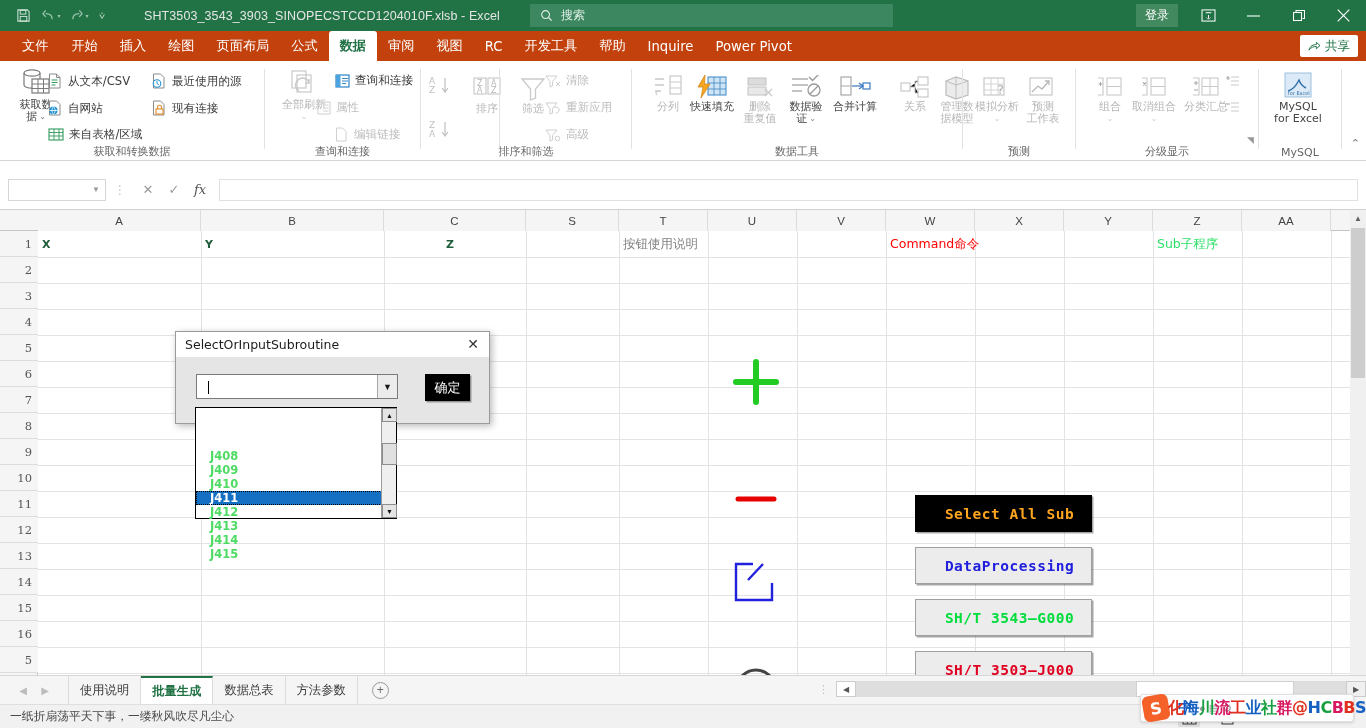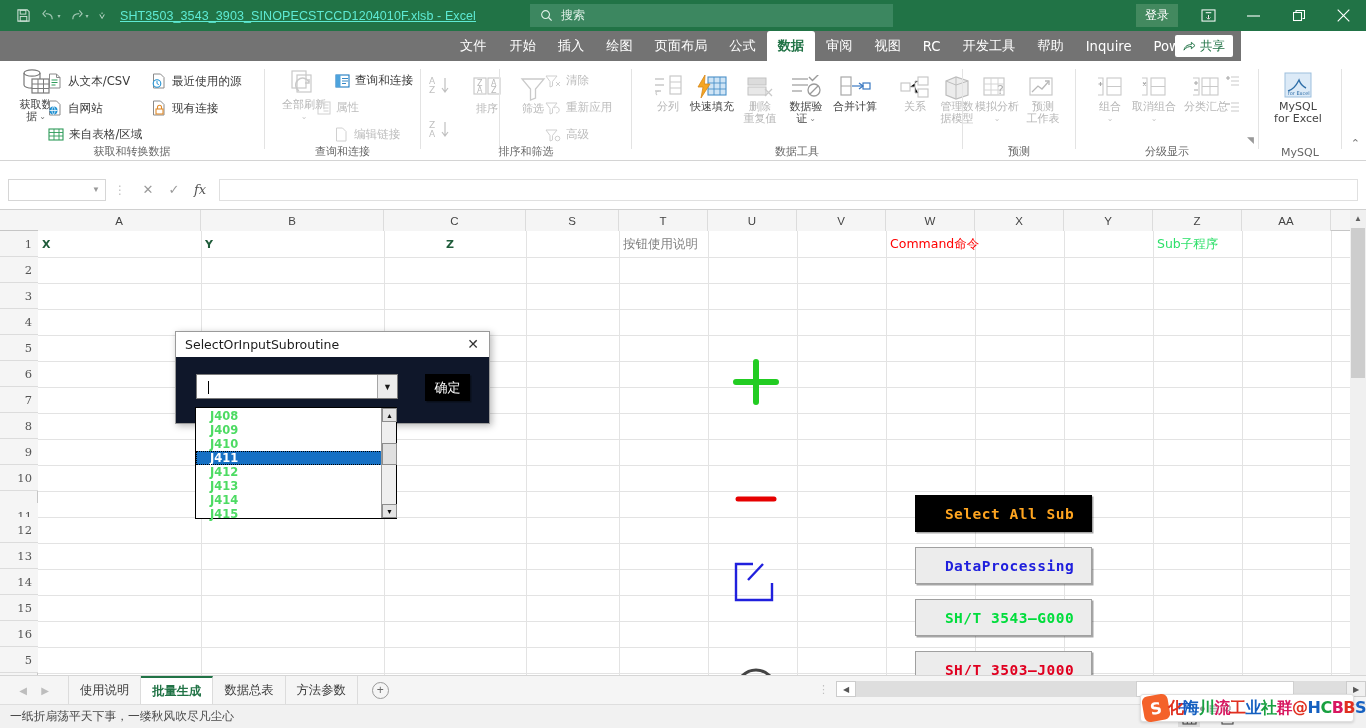--- a/index.html
+++ b/index.html
@@ -18,44 +18,44 @@
     background: #217346; display: flex; align-items: center;
   }
   .qat { display: flex; align-items: center; gap: 2px; padding-left: 10px; }
   .qat-btn {
     width: 26px; height: 24px; display: flex; align-items: center; justify-content: center;
     color: #cfe3d8; font-size: 13px;
   }
   .qat-btn.sep { width: 16px; }
   .qat-btn svg { display: block; }
   .title-text {
-    color: #5eead4; font-size: 12.5px; margin-left: 10px;
-    white-space: nowrap; letter-spacing: 0.1px; text-decoration: underline;
+    color: #e5e5e5; font-size: 12.5px; margin-left: 34px;
+    white-space: nowrap; letter-spacing: 0.1px;
   }
   .searchbox {
     position: absolute; left: 530px; top: 4px; width: 363px; height: 23px;
     background: #3c8760; display: flex; align-items: center; padding-left: 10px;
     color: #dff0e7; font-size: 12px;
   }
   .searchbox .mag { margin-right: 8px; display:flex; }
   .tb-right {
     position: absolute; right: 0; top: 0; height: 31px; display: flex; align-items: center;
   }
   .login-chip {
     background: #43895f; color: #fff; font-size: 12px; padding: 3px 9px; margin-right: 8px;
   }
   .tb-ico {
     width: 45px; height: 31px; display: flex; align-items: center; justify-content: center;
     color: #ffffff;
   }
 
   
   .tabbar {
-    position: absolute; left: 0; top: 31px; width: 1241px; height: 30px;
-    background: #737373; display: flex; align-items: center; padding-left: 10px; justify-content: flex-end;
+    position: absolute; left: 0; top: 31px; width: 1366px; height: 30px;
+    background: #c2410c; display: flex; align-items: center; padding-left: 10px;
   }
   .tabbar .tab {
     color: #ffffff; font-size: 13.2px; padding: 4px 11px; white-space: nowrap;
     font-family: "DejaVu Sans", "Liberation Sans", sans-serif;
   }
   .tabbar .tab.file { padding-left: 12px; padding-right: 12px; }
   .tabbar .tab.active {
     background: #ffffff; color: #217346; font-weight: bold; border-radius: 3px 3px 0 0;
     height: 30px; display:flex; align-items:center;
   }
@@ -158,21 +158,21 @@
 
   
   .vscroll { position: absolute; right: 0; top: 0; width: 16px; height: 465px; background: #f0f0f0; }
   .vscroll .arr { width: 16px; height: 17px; display:flex; align-items:center; justify-content:center;
                   background:#f0f0f0; color:#606060; font-size:8px; }
   .vscroll .thumb { position:absolute; left:1px; top:18px; width:14px; height: 150px; background:#cdcdcd; }
 
   
   .dialog {
     position: absolute; left: 175px; top: 331px; width: 315px; height: 93px;
-    background: #0f172a; border: 1px solid #9a9a9a; box-shadow: 2px 2px 7px rgba(0,0,0,0.28);
+    background: #e5e5e5; border: 1px solid #9a9a9a; box-shadow: 2px 2px 7px rgba(0,0,0,0.28);
     z-index: 40;
   }
   .dlg-title {
     height: 25px; background: #ffffff; display:flex; align-items:center; padding-left: 9px;
     font-size: 12.5px; color: #1c1c1c; position: relative;
     font-family: "DejaVu Sans","Liberation Sans", sans-serif;
   }
   .dlg-x { position: absolute; right: 8px; top: 4px; width:16px;height:16px; display:flex;
            align-items:center; justify-content:center; color:#333; font-size:14px; }
   .dlg-combo {
@@ -195,20 +195,21 @@
     font-family: "DejaVu Sans","Liberation Sans", sans-serif;
   }
   .dlg-list {
     position: absolute; left: 195px; top: 407px; width: 202px; height: 112px;
     background: #fff; border: 1px solid #000; z-index: 45;
   }
   .dlg-list .li {
     height: 14px; display: flex; align-items: center; padding-left: 14px;
     font-size: 11.5px; color: #4ddb63; font-family: "DejaVu Sans","Liberation Sans", sans-serif;
     font-weight: bold;
+    margin-top: 40px;
   }
   .dlg-list .li.sel { background: #1570c4; color: #ffffff; outline: 1px dotted #000; outline-offset:-1px; }
   .dlg-list .lscroll { position: absolute; right: 0; top: 0; width: 15px; height: 110px; background: #efefef; border-left:1px solid #9a9a9a;}
   .dlg-list .lscroll .la { width:15px;height:14px;display:flex;align-items:center;justify-content:center;
       background:#e4e4e4;border:1px solid #8d8d8d;color:#111;font-size:7px; }
   .dlg-list .lscroll .lt { position:absolute; left:0; top:35px; width:15px;height:22px;background:#e0e0e0;border:1px solid #8d8d8d; }
 
   
   .sheetbar {
     position: absolute; left: 0; top: 675px; width: 1366px; height: 29px;
@@ -746,21 +747,21 @@
         <div class="rcell" style="top: 0px;">1</div>
         <div class="rcell" style="top: 26px;">2</div>
         <div class="rcell" style="top: 52px;">3</div>
         <div class="rcell" style="top: 78px;">4</div>
         <div class="rcell" style="top: 104px;">5</div>
         <div class="rcell" style="top: 130px;">6</div>
         <div class="rcell" style="top: 156px;">7</div>
         <div class="rcell" style="top: 182px;">8</div>
         <div class="rcell" style="top: 208px;">9</div>
         <div class="rcell" style="top: 234px;">10</div>
-        <div class="rcell" style="top: 272px; text-align: right;">11</div>
+        <div class="rcell" style="top: 260px; text-align: right;">11</div>
         <div class="rcell" style="top: 286px;">12</div>
         <div class="rcell" style="top: 312px;">13</div>
         <div class="rcell" style="top: 338px;">14</div>
         <div class="rcell" style="top: 364px;">15</div>
         <div class="rcell" style="top: 390px;">16</div>
         <div class="rcell" style="top: 416px;">5</div>
       </div>
     <div class="cells" id="cells">
         <div class="gline-v" style="left: 163px;"></div>
         <div class="gline-v" style="left: 346px;"></div>

